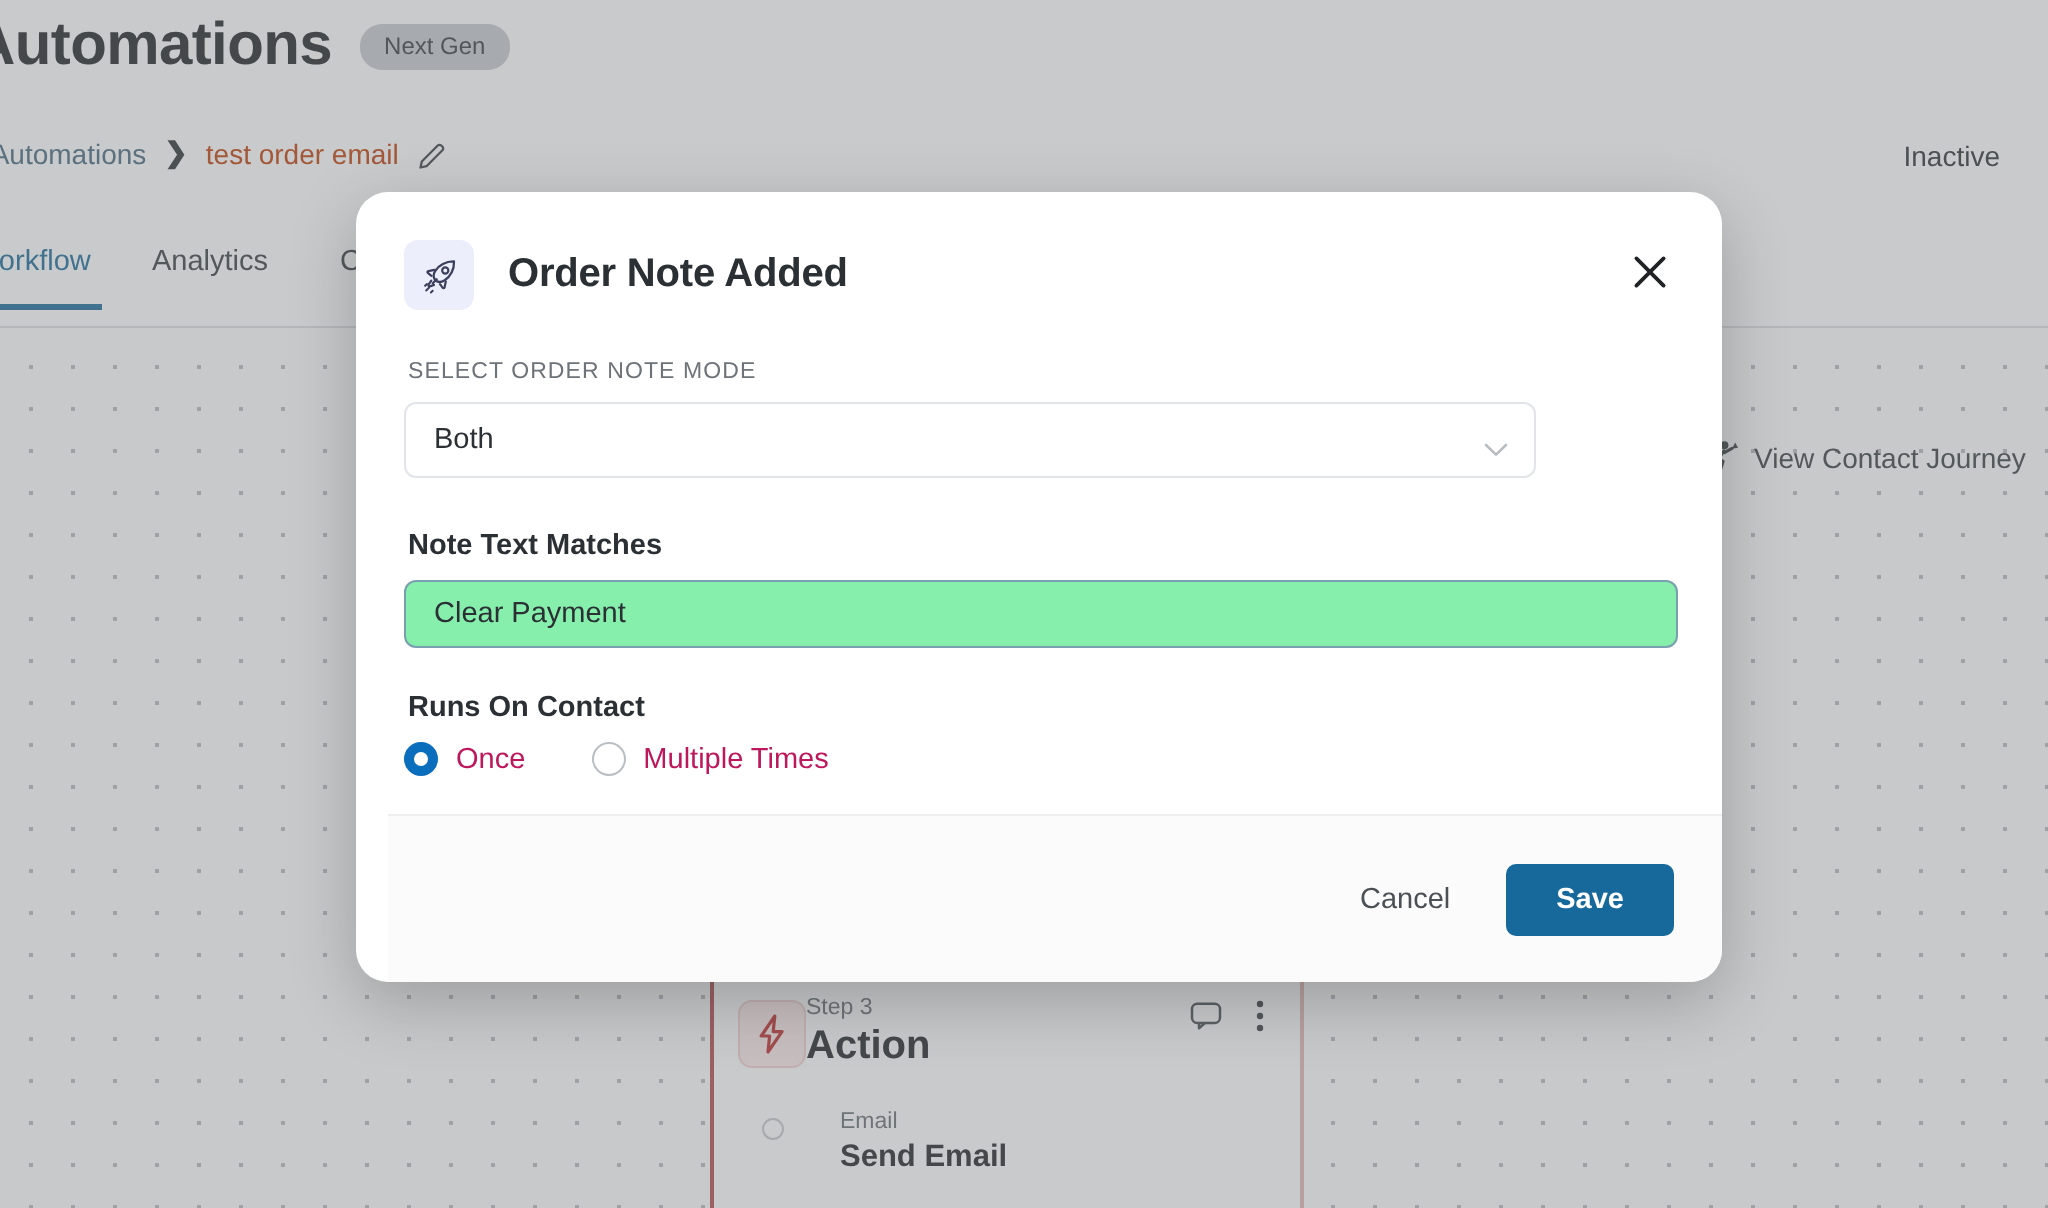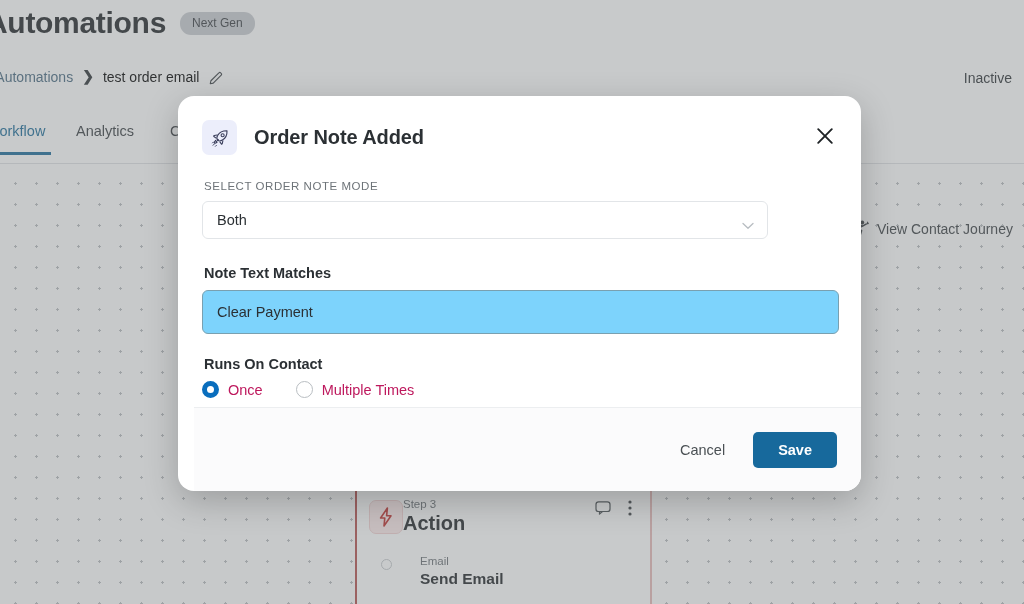--- a/index.html
+++ b/index.html
@@ -73,33 +73,33 @@
     cursor: pointer;
   }
   .crumb-sep {
     color: #2f3438;
     font-size: 14px;
     font-weight: 700;
     line-height: 1;
     transform: translateY(-1px);
   }
   .crumb-current {
-    color: #000000;
+    color: #c2410c;
   }
   .pencil-icon {
     width: 15px;
     height: 15px;
     display: inline-block;
     cursor: pointer;
     transform: translateY(1px);
   }
 
   .status-inactive {
     position: absolute;
-    right: 12px;
+    right: 24px;
     top: 70px;
     font-size: 14px;
     color: #2f3438;
     white-space: nowrap;
   }
 
   
   .tabs-row {
     position: absolute;
     left: 0;
@@ -380,24 +380,24 @@
     position: absolute;
     right: 13px;
     top: 50%;
     transform: translateY(-50%);
     width: 12px;
     height: 8px;
   }
 
   .text-input {
     width: 637px;
-    height: 44px;
+    height: 34px;
     border: 1.3px solid #79a0b0;
     border-radius: 6px;
-    background: #7dd3fc;
+    background: #86efac;
     box-sizing: border-box;
     padding: 0 14px;
     font-family: "Liberation Sans", sans-serif;
     font-size: 14.5px;
     color: #2b3034;
     outline: none;
   }
   .text-input::placeholder { color: #9aa0a5; }
 
   .spacer-18 { height: 26px; }

